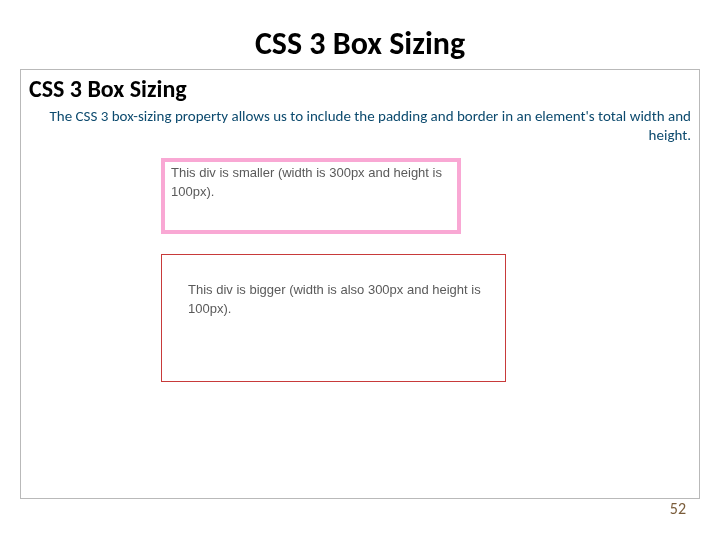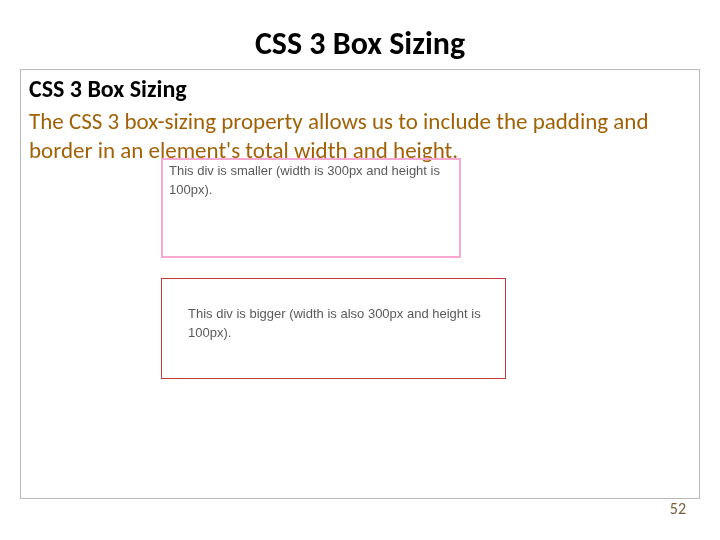--- a/index.html
+++ b/index.html
@@ -24,38 +24,39 @@
     position: relative;
     height: 430px;
   }
   .subheading {
     font-size: 24px;
     font-weight: 700;
     color: #000;
     margin-bottom: 4px;
   }
   .paragraph {
-    font-size: 23px;
-    color: #a16207;
+    font-size: 15px;
+    color: #0c4a6e;
     line-height: 1.25;
+    text-align: right;
   }
   .demo-area {
     position: absolute;
     left: 140px;
     top: 88px;
   }
   .demo-box-1 {
     width: 300px;
-    height: 100px;
-    border: 2px solid #f9a8d4;
+    height: 76px;
+    border: 4px solid #f9a8d4;
     padding: 2px 6px 2px 6px;
   }
   .demo-box-2 {
     width: 345px;
-    height: 101px;
+    height: 128px;
     border: 1px solid #c83a3a;
     margin-top: 20px;
     padding: 26px 6px 2px 26px;
   }
   .demo-text {
     font-family: "Segoe UI", Verdana, sans-serif;
     font-size: 13px;
     color: #5a5a5a;
     line-height: 1.45;
   }

